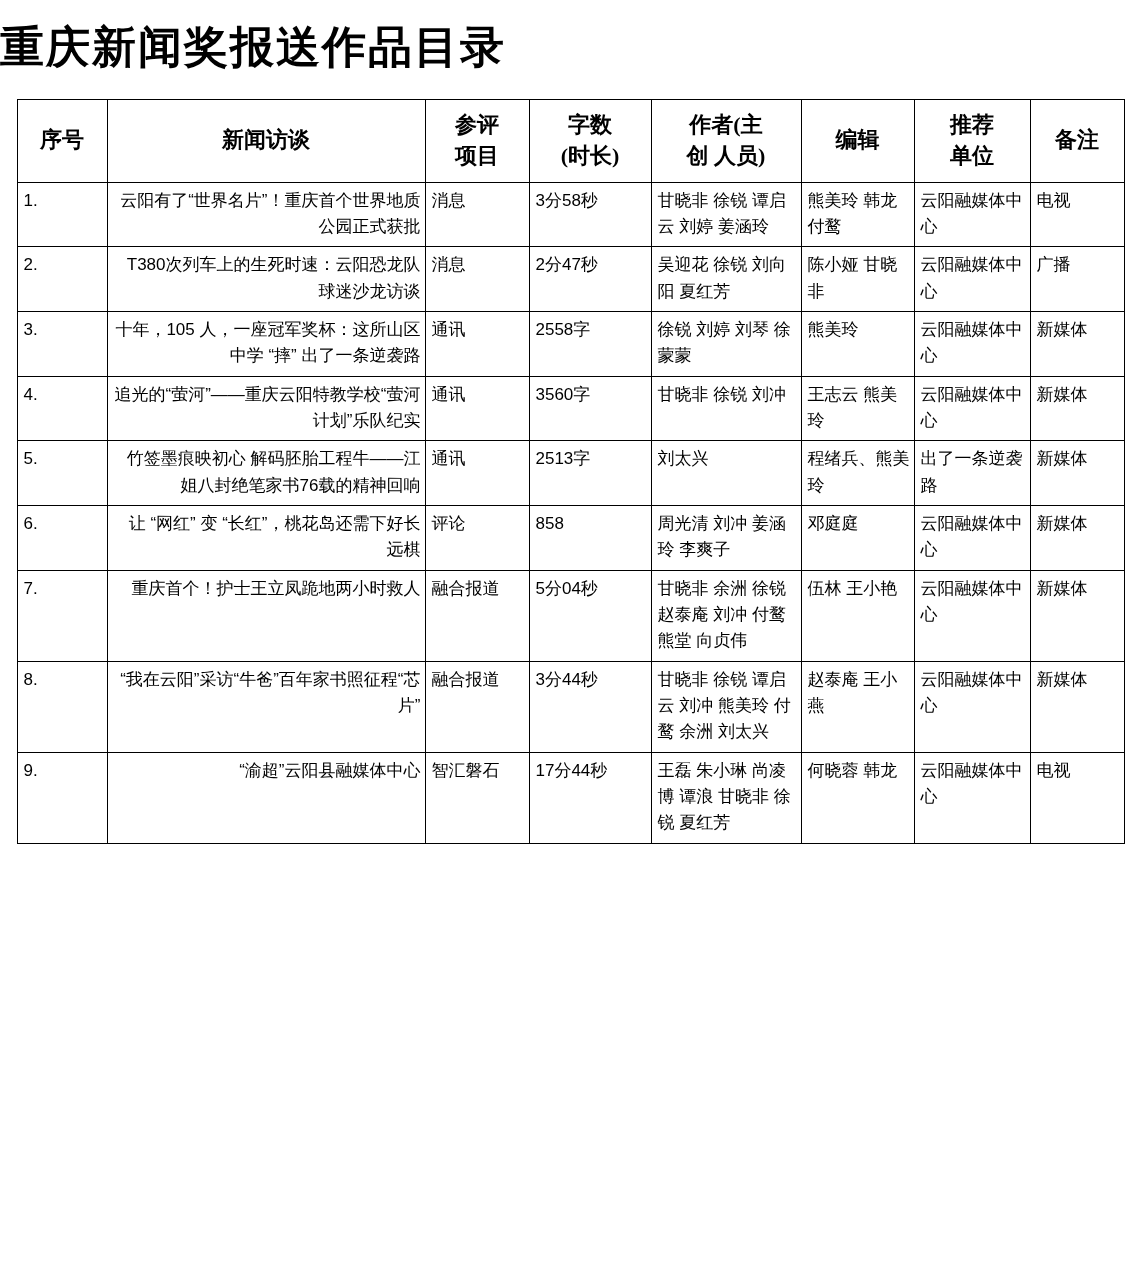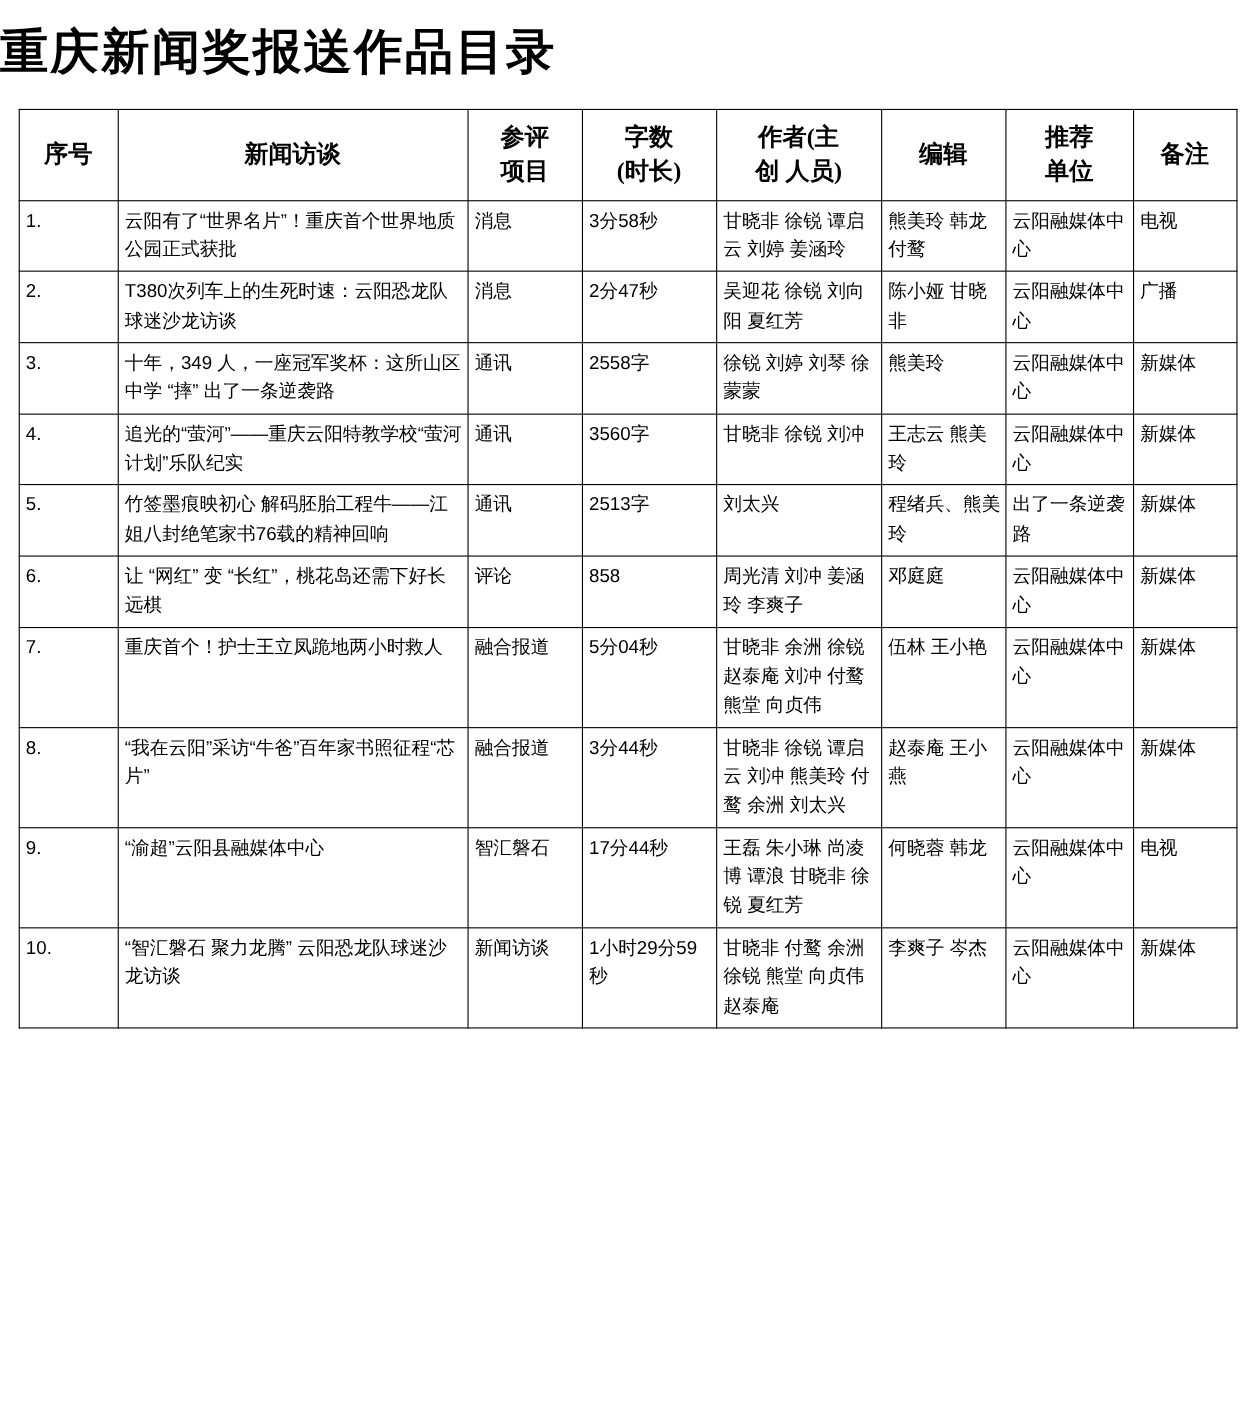--- a/index.html
+++ b/index.html
@@ -60,21 +60,21 @@
   col.c4 { width: 150px; }
   col.c5 { width: 113px; }
   col.c6 { width: 116px; }
   col.c7 { width: 94px; }
 
   td.idx {
     text-align: left;
     padding-left: 18px;
   }
   td.title {
-    text-align: left;
+    text-align: right;
   }
   .hdr-two-line { display: block; }
 </style>
 </head>
 <body>
 
 <div class="page">
 
   <div class="doc-title">重庆新闻奖报送作品目录</div>
 
@@ -137,21 +137,21 @@
         <td class="title">T380次列车上的生死时速：云阳恐龙队球迷沙龙访谈</td>
         <td>消息</td>
         <td>2分47秒</td>
         <td>吴迎花 徐锐 刘向阳 夏红芳</td>
         <td>陈小娅 甘晓非</td>
         <td>云阳融媒体中心</td>
         <td>广播</td>
       </tr>
       <tr>
         <td class="idx">3.</td>
-        <td class="title">十年，349 人，一座冠军奖杯：这所山区中学 “摔” 出了一条逆袭路</td>
+        <td class="title">十年，105 人，一座冠军奖杯：这所山区中学 “摔” 出了一条逆袭路</td>
         <td>通讯</td>
         <td>2558字</td>
         <td>徐锐 刘婷 刘琴 徐蒙蒙</td>
         <td>熊美玲</td>
         <td>云阳融媒体中心</td>
         <td>新媒体</td>
       </tr>
       <tr>
         <td class="idx">4.</td>
         <td class="title">追光的“萤河”——重庆云阳特教学校“萤河计划”乐队纪实</td>
@@ -205,26 +205,16 @@
       <tr>
         <td class="idx">9.</td>
         <td class="title">“渝超”云阳县融媒体中心</td>
         <td>智汇磐石</td>
         <td>17分44秒</td>
         <td>王磊 朱小琳 尚凌博 谭浪 甘晓非 徐锐 夏红芳</td>
         <td>何晓蓉 韩龙</td>
         <td>云阳融媒体中心</td>
         <td>电视</td>
       </tr>
-      <tr>
-        <td class="idx">10.</td>
-        <td class="title">“智汇磐石 聚力龙腾” 云阳恐龙队球迷沙龙访谈</td>
-        <td>新闻访谈</td>
-        <td>1小时29分59秒</td>
-        <td>甘晓非 付鹜 余洲 徐锐 熊堂 向贞伟 赵泰庵</td>
-        <td>李爽子 岑杰</td>
-        <td>云阳融媒体中心</td>
-        <td>新媒体</td>
-      </tr>
     </tbody>
   </table>
 
 </div>
 
 </body></html>

